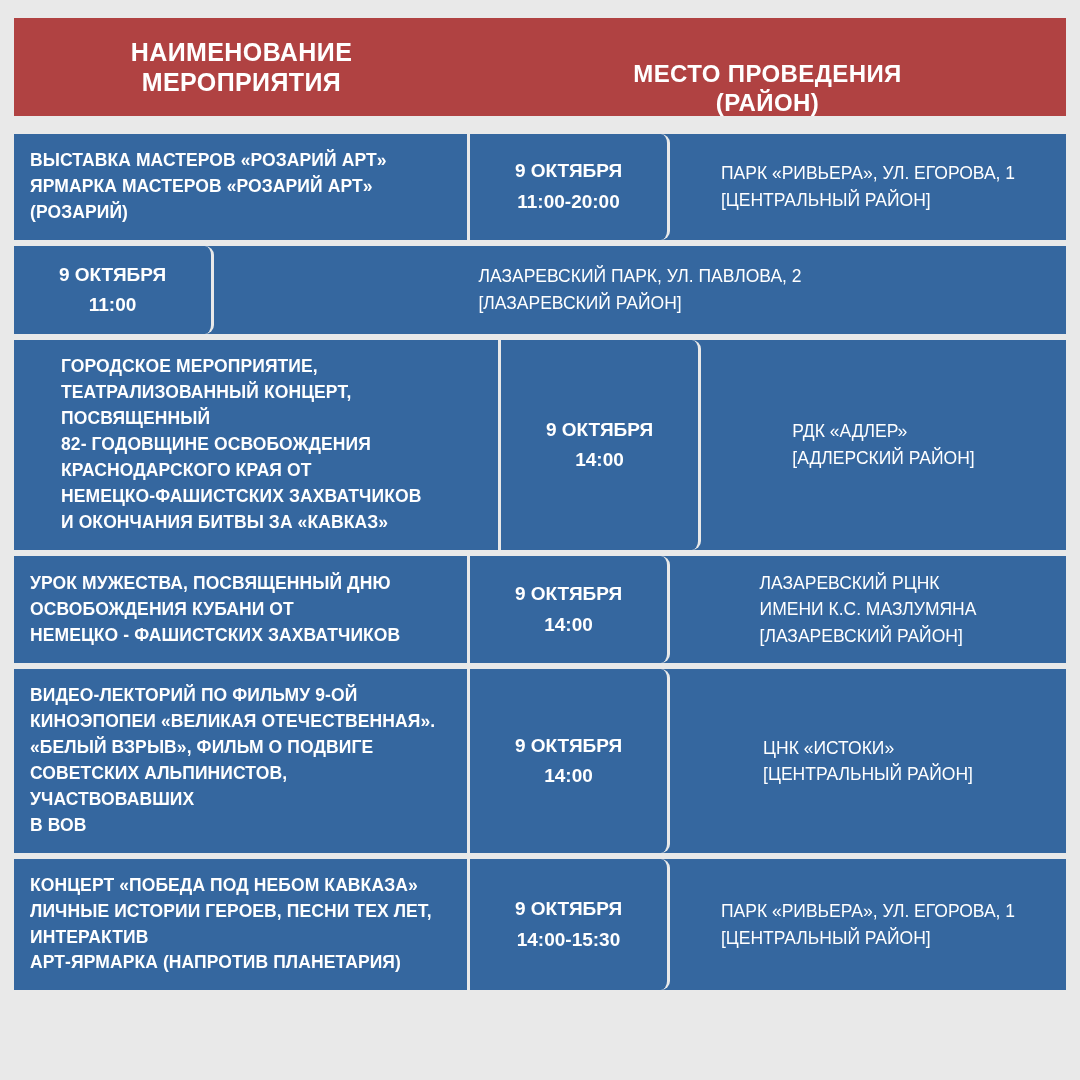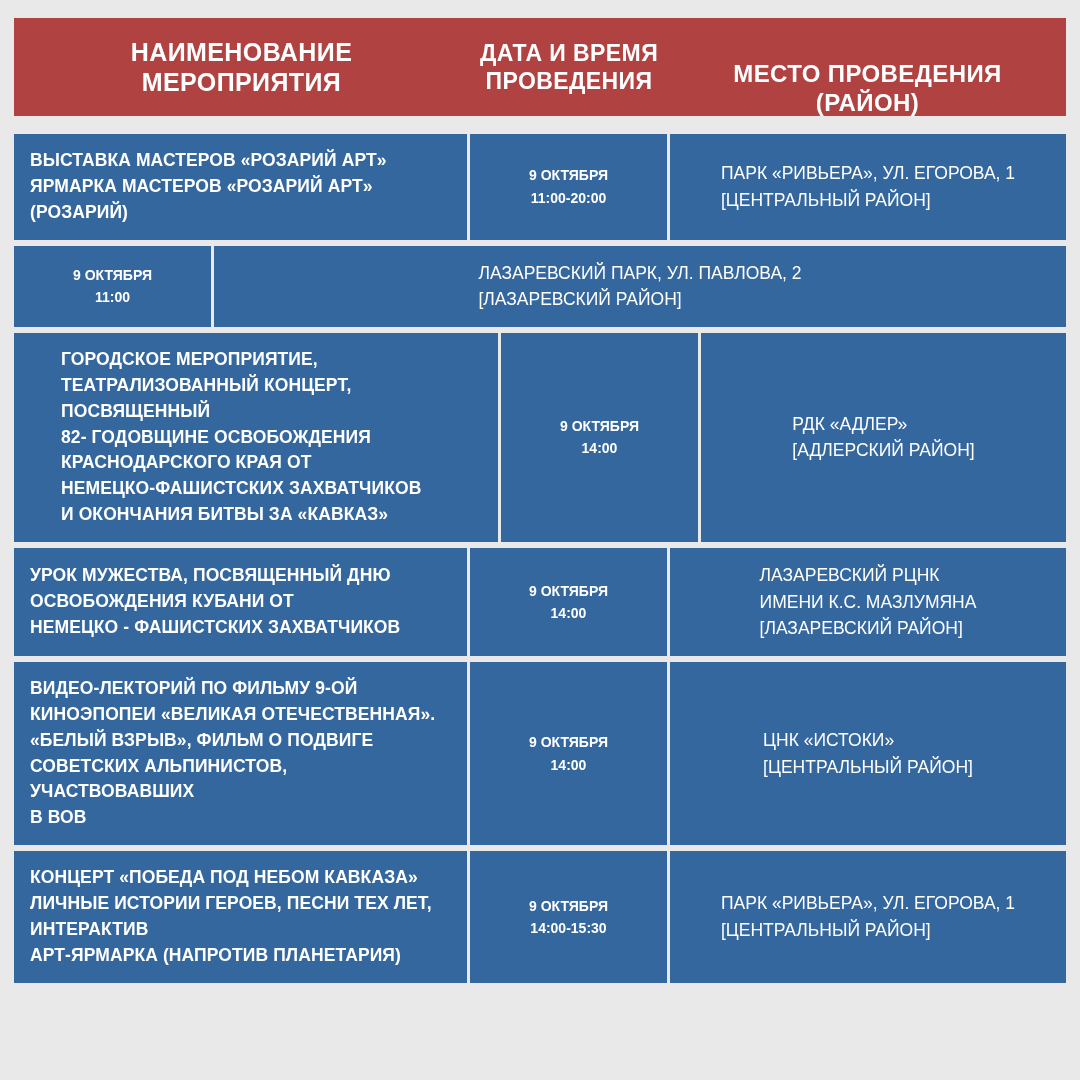--- a/index.html
+++ b/index.html
@@ -80,47 +80,46 @@
     line-height: 1.48;
     text-transform: uppercase;
     letter-spacing: 0.1px;
     padding-left: 16px;
     border-right: 3px solid #e9e9e9;
     align-items: flex-start;
     text-align: left;
   }
   .cell-date {
     width: 200px;
-    font-size: 14px;
+    font-size: 19px;
     font-weight: bold;
     line-height: 1.6;
     text-transform: uppercase;
     text-align: center;
     align-items: center;
     border-right: 3px solid #e9e9e9;
+    border-radius: 9px;
   }
   .cell-place {
     flex: 1;
     font-size: 17.5px;
     font-weight: normal;
     line-height: 1.52;
     text-transform: uppercase;
     align-items: center;
   }
 </style>
 </head>
 <body>
 
 <div class="page">
 
   <div class="table-header">
     <div class="th th-name" style="white-space: pre-line;">НАИМЕНОВАНИЕ
 МЕРОПРИЯТИЯ</div>
-    <div class="th th-date" style="white-space: pre-line;">ДАТА И ВРЕМЯ
-ПРОВЕДЕНИЯ</div>
     <div class="th th-place" style="white-space: pre-line;">МЕСТО ПРОВЕДЕНИЯ
 (РАЙОН)</div>
   </div>
 
   <div class="spacer"></div>
 
   <div class="rows">
 
     <div class="row">
       <div class="cell cell-name" style="white-space: pre-line;">ВЫСТАВКА МАСТЕРОВ «РОЗАРИЙ АРТ»

